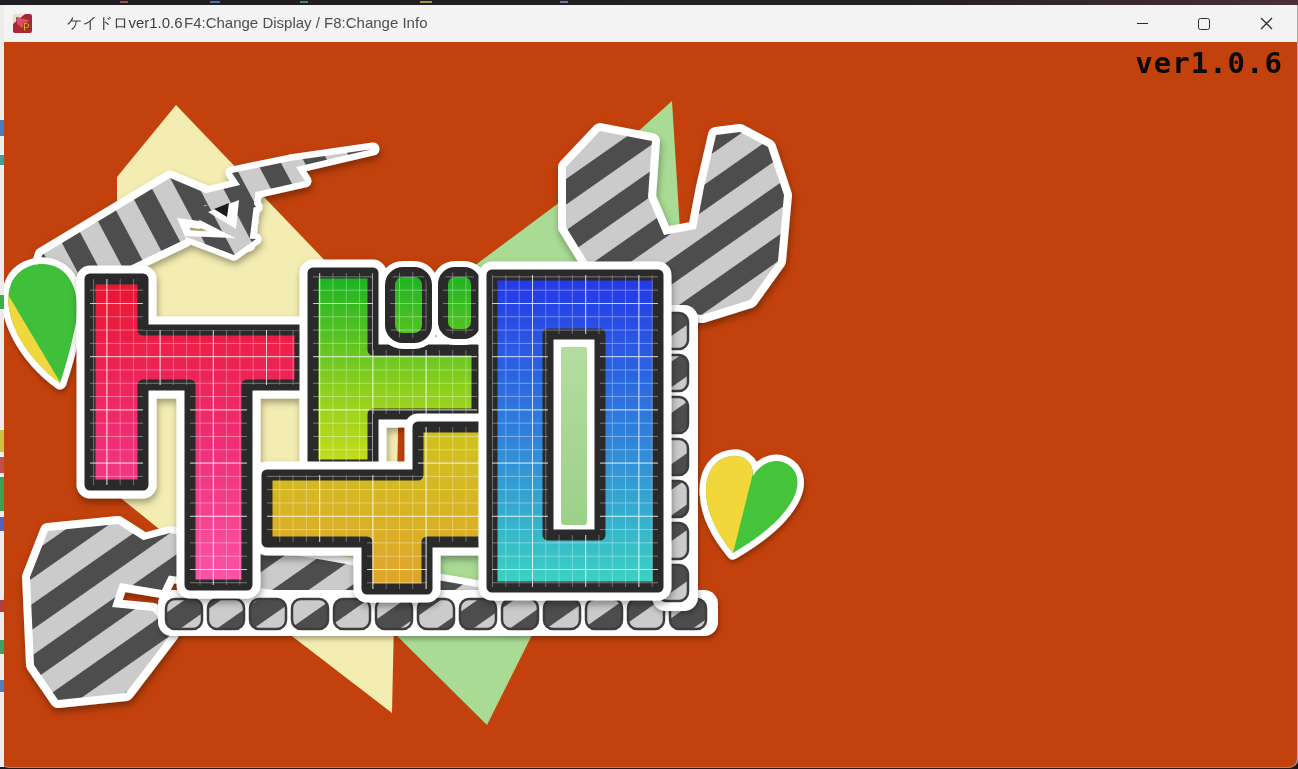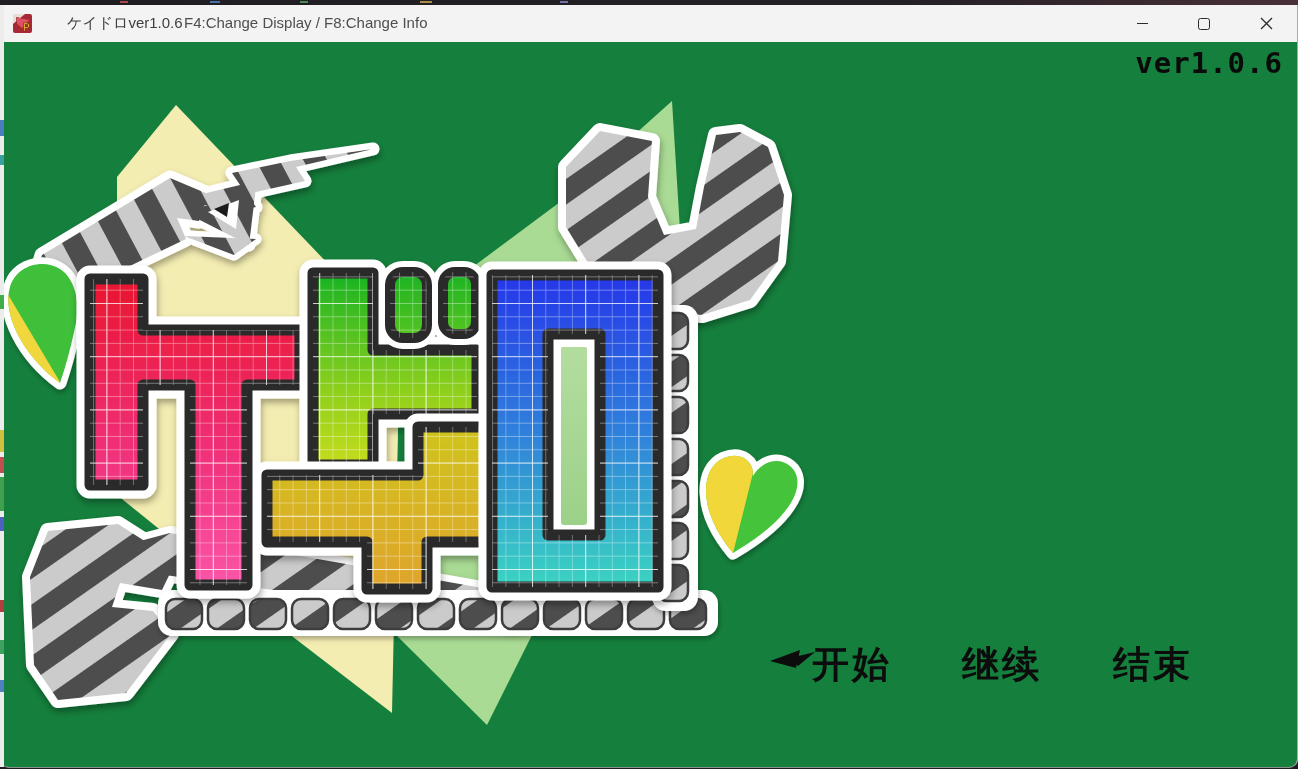--- a/index.html
+++ b/index.html
@@ -15,21 +15,21 @@
   #win{position:absolute;left:0;top:5px;width:1297px;height:762px;background:#fff;
     border-right:1px solid #a9a9a9;border-bottom:1px solid #8f8f8f;border-radius:0 0 9px 9px;overflow:hidden;}
   #titlebar{position:absolute;left:0;top:0;width:100%;height:37px;background:#f3f3f3;}
   #appicon{position:absolute;left:13px;top:9px;width:19px;height:19px;}
   #title-text{position:absolute;left:39px;top:9px;font-size:15px;color:#3f3f3f;white-space:nowrap;margin-left:28px;}
   #hint-text{position:absolute;left:184px;top:9px;font-size:15px;color:#4e4e4e;white-space:nowrap;}
   .winbtn{position:absolute;top:0;width:62px;height:37px;display:flex;align-items:center;justify-content:center;background:transparent;border:0;padding:0;}
   #btn-min{right:124px;} #btn-max{right:62px;} #btn-close{right:0;}
   #btn-min b{display:block;width:11px;height:0;border-top:1.4px solid #2c2c2c;}
   #btn-max b{display:block;width:10px;height:10px;border:1.4px solid #2c2c2c;border-radius:2.5px;}
-  #content{position:absolute;left:0;top:37px;right:0;bottom:0;background:#15803d;}
+  #content{position:absolute;left:0;top:37px;right:0;bottom:0;background:#c2410c;}
   #logo-svg{position:absolute;left:0;top:-5px;width:1298px;height:769px;pointer-events:none;}
   #version-label{position:absolute;right:14px;top:4px;font-family:"DejaVu Sans Mono",monospace;
     font-weight:700;font-size:29px;letter-spacing:1px;color:#0a0a0a;}
   #menu{position:absolute;left:0;top:598px;width:100%;height:60px;}
   .menu-item{position:absolute;top:0;font-size:37px;font-weight:900;color:#0c0c0c;
     letter-spacing:3px;font-family:"Liberation Sans",sans-serif;cursor:pointer;white-space:nowrap;}
   #menu-item-0{left:812px;} #menu-item-1{left:962px;} #menu-item-2{left:1113px;}
   #menu-cursor{position:absolute;left:768px;top:8px;width:48px;height:24px;}
 </style>
 </head>
@@ -249,25 +249,16 @@
             <path d="M 492,238 H 658 V 550 H 492 Z M 548,297 H 600 V 498 H 548 Z" fill-rule="evenodd" fill="url(#gradBlue)" stroke="#2b2b2b" stroke-width="11" stroke-linejoin="round"></path>
             <path d="M 492,238 H 658 V 550 H 492 Z M 548,297 H 600 V 498 H 548 Z" fill-rule="evenodd" fill="url(#gridS)"></path>
             <path d="M 492,238 H 658 V 550 H 492 Z M 548,297 H 600 V 498 H 548 Z" fill-rule="evenodd" fill="url(#gridL)"></path>
             <rect x="561" y="310" width="26" height="178" rx="3" fill="url(#gradSlot)"></rect>
           </g>
         </g>
       </svg>
 
       <div id="version-label">ver1.0.6</div>
 
-      <div id="menu">
-        <svg id="menu-cursor" viewBox="0 0 48 24">
-          <polygon points="2,13 32,2 28,20" fill="#0c0c0c"></polygon>
-          <polygon points="22,10 47,4 30,18" fill="#0c0c0c"></polygon>
-        </svg>
-        <span class="menu-item" id="menu-item-0">开始</span>
-        <span class="menu-item" id="menu-item-1">继续</span>
-        <span class="menu-item" id="menu-item-2">结束</span>
-      </div>
     </div>
 
   </div>
 </div>
 
 </body></html>

